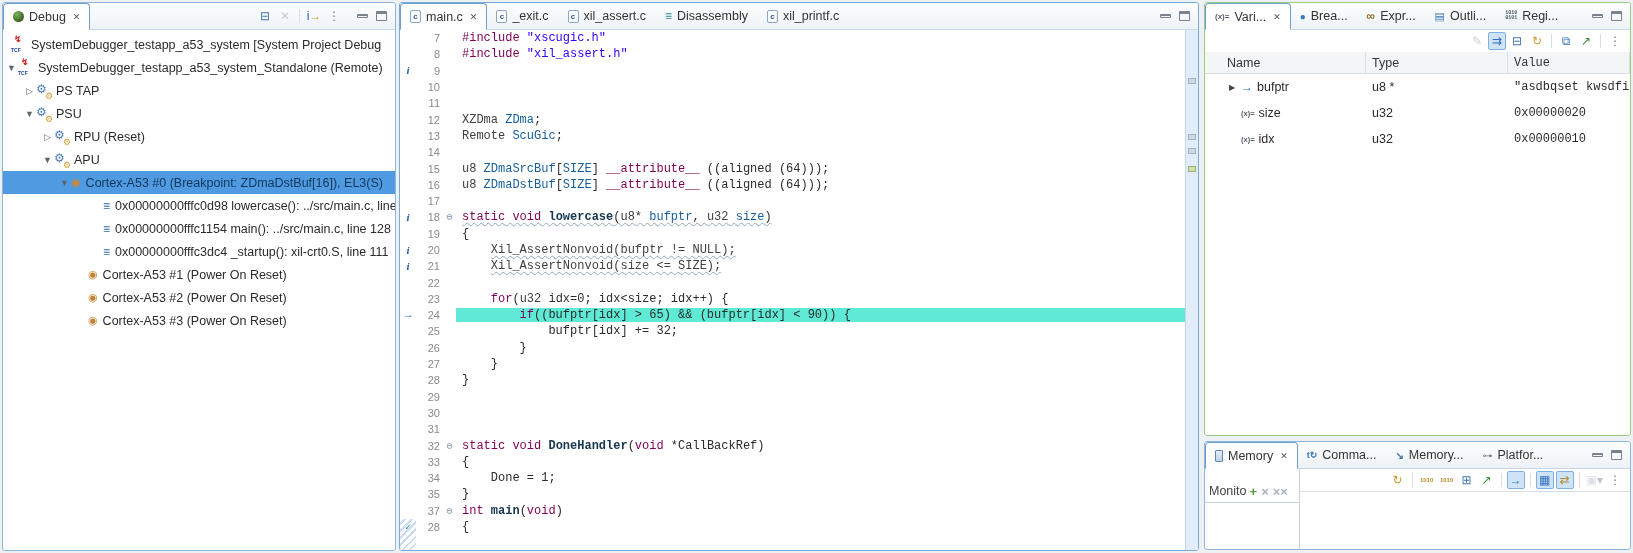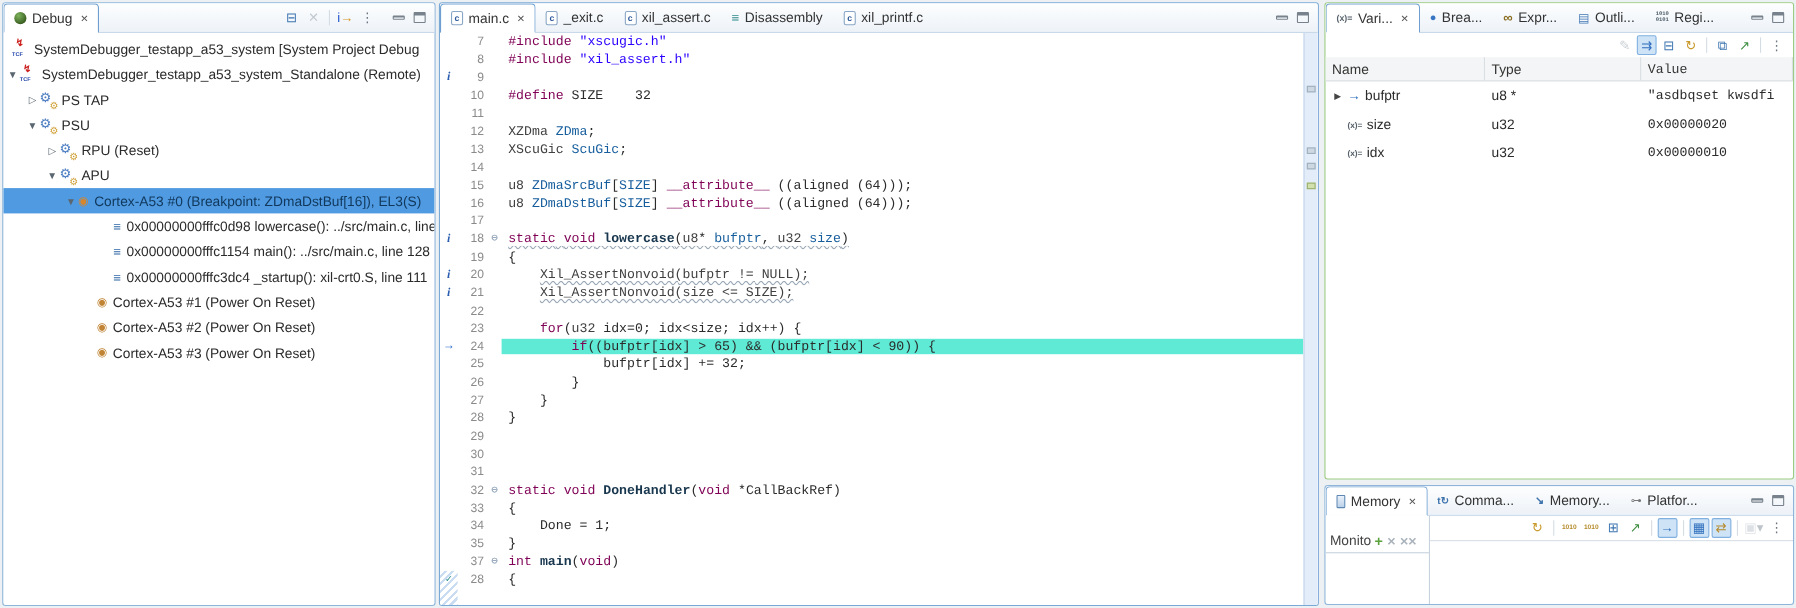--- a/index.html
+++ b/index.html
@@ -71,21 +71,21 @@
   #overview-ruler { width:13px; flex:none; background:#e3edf9; border-left:1px solid #c4d4ea; position:relative; }
   .ovm { position:absolute; left:2px; width:8px; height:6px; border:1px solid #9fb0bf; background:#cdd8e2; }
   .ovm.green { border-color:#9ab06e; background:#d2e0ad; }
 
   
   #vars-table { font-size:12.5px; }
   .vhead { display:flex; background:#f4f5f6; border-bottom:1px solid #d9dee3; height:22px; align-items:center; color:#333; }
   .vh { padding-left:6px; border-right:1px solid #d9dee3; height:100%; display:flex; align-items:center; }
   .vrow { display:flex; height:26px; align-items:center; }
   .vc { padding-left:6px; overflow:hidden; white-space:nowrap; }
-  .c-name { width:145px; flex:none; display:flex; align-items:center; gap:4px; }
+  .c-name { width:145px; flex:none; display:flex; align-items:center; gap:4px;margin-left:16px; }
   .c-type { width:142px; flex:none; }
   .c-val  { flex:1; font-family:"Liberation Mono","DejaVu Sans Mono",monospace; font-size:12px; }
   .vexp { font-size:8px; color:#444; width:10px; text-align:center; }
   .vexp.none { visibility:hidden; }
   .ptr { color:#2f6fbd; font-weight:bold; font-size:12px; }
   .xeq { font-size:7.5px; font-weight:bold; color:#55606a; }
 
   
   .fic { width:11px; height:13px; border:1px solid #8aa6c6; border-radius:2px; background:#fff; color:#2b579a; font-size:8px; font-weight:bold; display:inline-flex; align-items:center; justify-content:center; }
   .disic { color:#2e8b8b; font-weight:bold; font-size:12px; }
@@ -269,39 +269,38 @@
         <div class="cl">
           <span class="gut"><span class="info">i</span></span>
           <span class="num">9</span>
           <span class="fold"></span>
           <span class="code"></span>
         </div>
         <div class="cl">
           <span class="gut"></span>
           <span class="num">10</span>
           <span class="fold"></span>
-          <span class="code"><span class="k">#define</span><span> SIZE    32</span></span>
         </div>
         <div class="cl">
           <span class="gut"></span>
           <span class="num">11</span>
           <span class="fold"></span>
           <span class="code"></span>
         </div>
         <div class="cl">
           <span class="gut"></span>
           <span class="num">12</span>
           <span class="fold"></span>
           <span class="code"><span class="t">XZDma</span><span> </span><span class="v">ZDma</span><span>;</span></span>
         </div>
         <div class="cl">
           <span class="gut"></span>
           <span class="num">13</span>
           <span class="fold"></span>
-          <span class="code"><span class="t">XScuGic</span><span> </span><span class="v">ScuGic</span><span>;</span></span>
+          <span class="code"><span class="t">Remote</span><span> </span><span class="v">ScuGic</span><span>;</span></span>
         </div>
         <div class="cl">
           <span class="gut"></span>
           <span class="num">14</span>
           <span class="fold"></span>
           <span class="code"></span>
         </div>
         <div class="cl">
           <span class="gut"></span>
           <span class="num">15</span>

